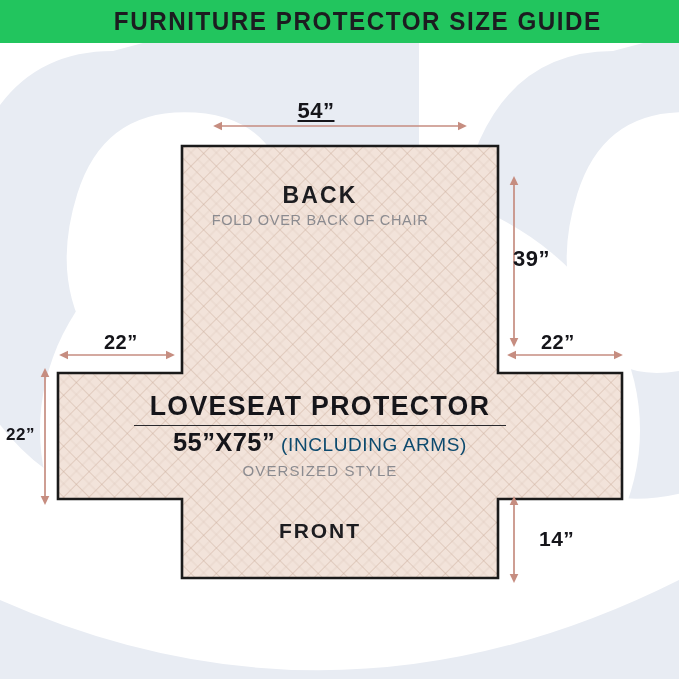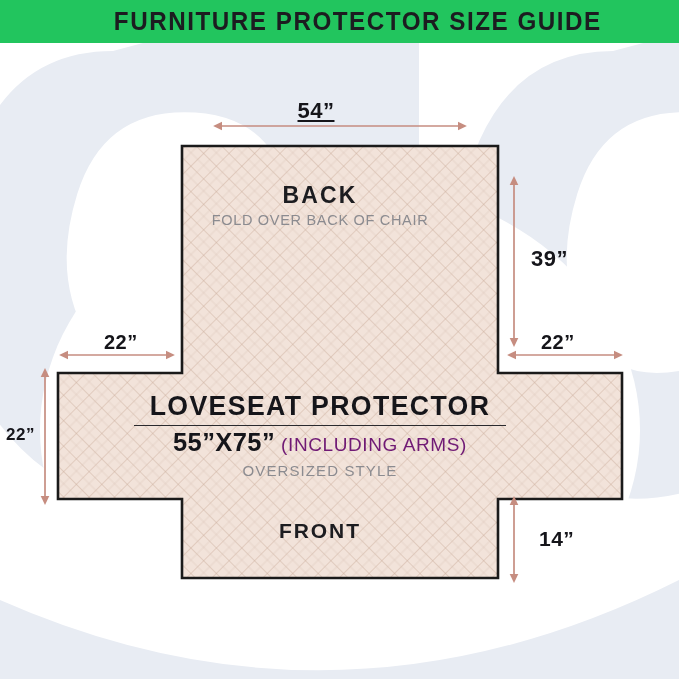--- a/index.html
+++ b/index.html
@@ -119,21 +119,21 @@
     font-size: 25.5px;
     font-weight: 700;
     letter-spacing: 0.4px;
     color: #15151a;
     vertical-align: baseline;
   }
   #size-note {
     font-size: 19px;
     font-weight: 400;
     letter-spacing: 0.6px;
-    color: #701a75;
+    color: #0c4a6e;
     vertical-align: baseline;
     margin-left: 6px;
   }
   #style-note {
     margin-top: 6px;
     font-size: 15px;
     font-weight: 400;
     letter-spacing: 1.1px;
     color: #8b8b90;
   }
@@ -151,21 +151,21 @@
   
   .dim {
     position: absolute;
     z-index: 5;
     white-space: nowrap;
     font-family: "Liberation Sans", sans-serif;
     font-weight: 700;
     color: #15151a;
   }
   #dim-54  { left: 316px; top:  98px; font-size: 22px; letter-spacing: 0.5px; transform: translateX(-50%); text-decoration: underline; }
-  #dim-39  { left: 531px; top: 246px; font-size: 22px; letter-spacing: 0.5px; }
+  #dim-39  { left: 513px; top: 246px; font-size: 22px; letter-spacing: 0.5px; }
   #dim-22r { left: 541px; top: 331px; font-size: 20px; letter-spacing: 0.5px; }
   #dim-22t { left: 104px; top: 331px; font-size: 20px; letter-spacing: 0.5px; }
   #dim-22l { left:   6px; top: 425px; font-size: 17px; letter-spacing: 0.5px; }
   #dim-14  { left: 539px; top: 527px; font-size: 21px; letter-spacing: 0.5px; }
 </style>
 </head>
 <body>
 
 <div id="page">
 

